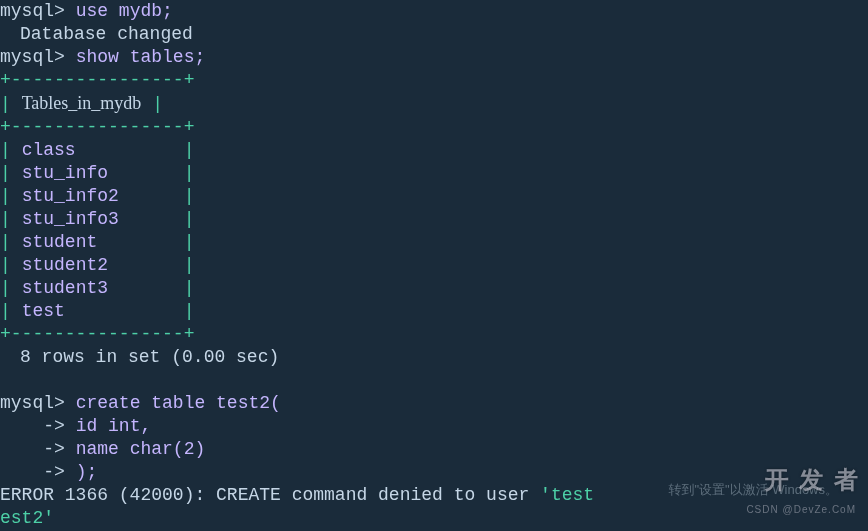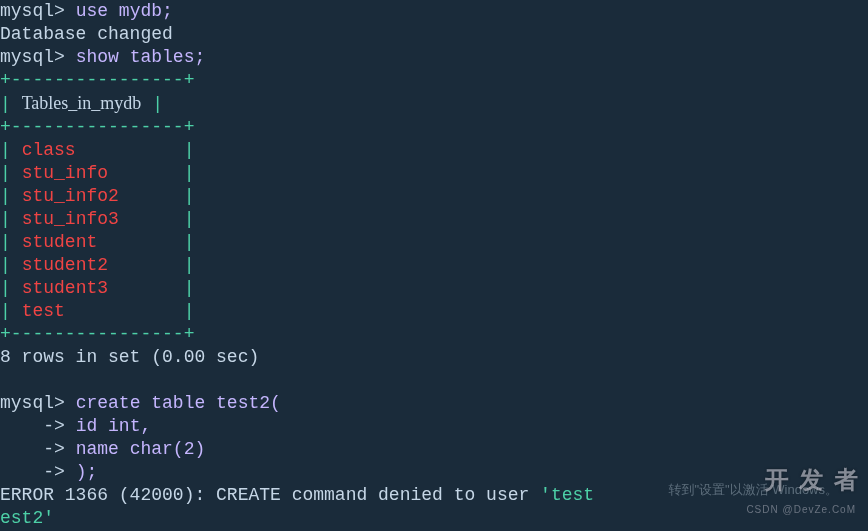--- a/index.html
+++ b/index.html
@@ -15,23 +15,23 @@
     position: relative;
   }
   .terminal {
     white-space: pre;
     color: #4dd0a7;
   }
   .prompt { color: #c5d6e6; margin-top: 21px; }
   .cmd { color: #c4b5fd; text-align: center; }
   .border { color: #4dd0a7; }
   .header { color: #c5d6e6; font-family: Liberation Serif, serif; }
-  .row { color: #ef4444; }
+  .row { color: #c4b5fd; }
   .pipe { color: #4dd0a7; }
-  .result { color: #c5d6e6; }
+  .result { color: #c5d6e6; padding-left: 20px; }
   .error { color: #c5d6e6; }
   .errstr { color: #4dd0a7; }
   .cont { color: #c5d6e6; }
 
   .watermark-windows {
     position: absolute;
     right: 30px;
     bottom: 30px;
     color: #8899a6;
     font-family: "Segoe UI", "Microsoft YaHei", sans-serif;

